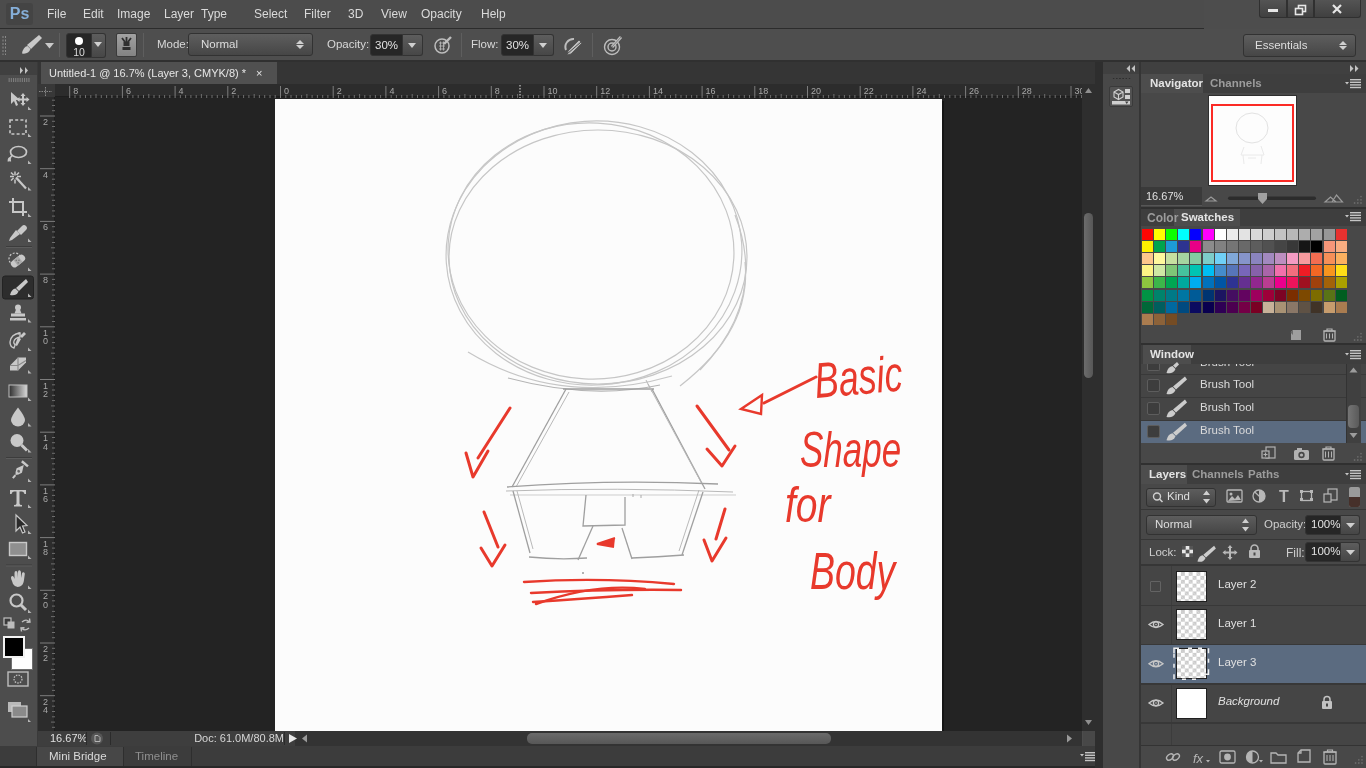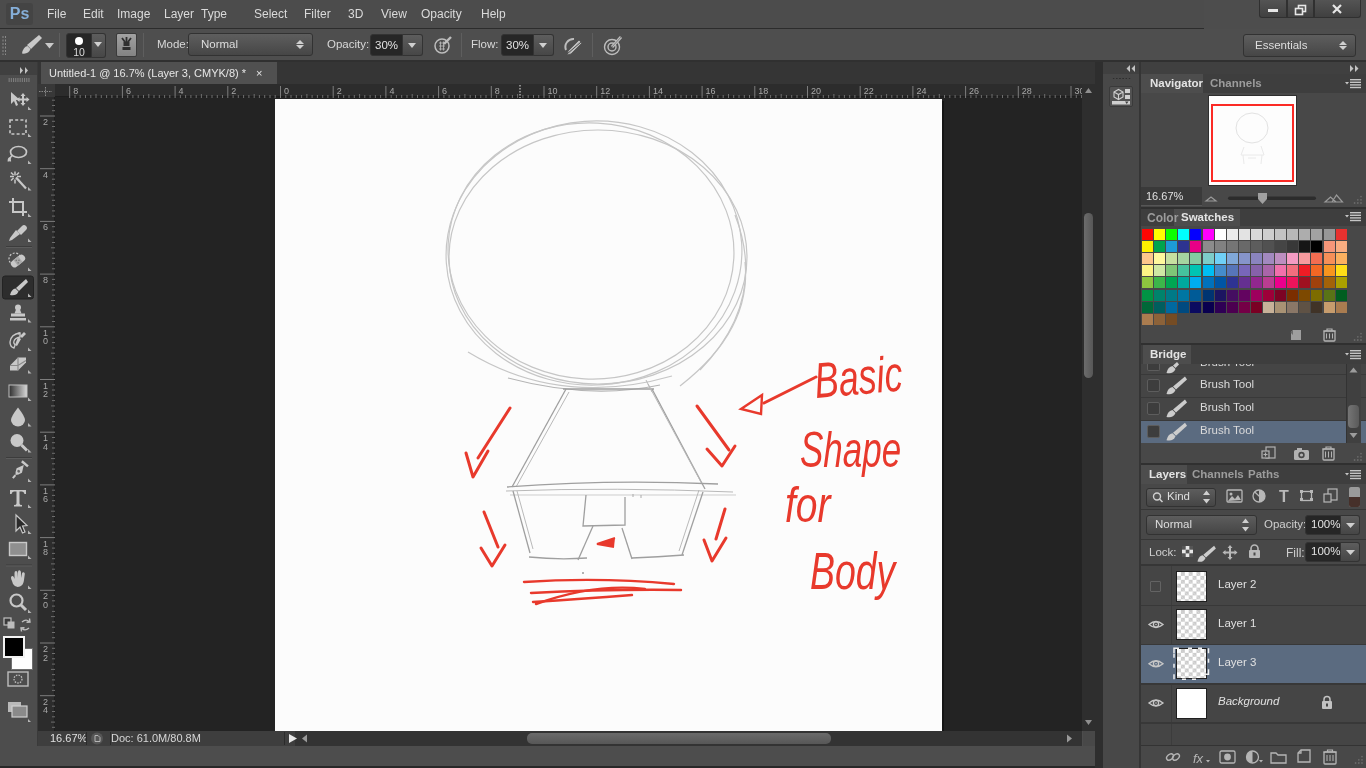--- a/index.html
+++ b/index.html
@@ -554,33 +554,44 @@
   </div>
   <div class="bar" style="left:36px;top:731px;width:1046px;height:15px;background:#333333">
     <div class="abs" style="left:0;top:0;width:259px;height:15px;background:#3e3e3e"></div>
     <div class="abs" style="left:14px;top:1px;font-size:11px;color:#e0e0e0">16.67%</div>
     <div class="abs" style="left:50px;top:1px;width:1px;height:13px;background:#2b2b2b"></div>
     <svg class="abs" style="left:54px;top:1px" width="16" height="14">
       <circle cx="7" cy="6.5" r="6" fill="#565656"></circle>
       <path d="M5 3.5 h3 l2 2 v4 h-5 z" fill="none" stroke="#b5b5b5" stroke-width="1"></path>
     </svg>
     <div class="abs" style="left:74px;top:1px;width:1px;height:13px;background:#2b2b2b"></div>
-    <div class="abs" style="left:75px;top:0;width:173px;height:15px;text-align:left;font-size:11px;color:#d6d6d6;line-height:15px">Doc: 61.0M/80.8M</div>
+    <div class="abs" style="left:75px;top:0;width:173px;height:15px;text-align:right;font-size:11px;color:#d6d6d6;line-height:15px">Doc: 61.0M/80.8M</div>
     <div class="abs" style="left:248px;top:1px;width:1px;height:13px;background:#2b2b2b"></div>
     <svg class="abs" style="left:250px;top:1px" width="14" height="13">
         <path d="M3 2 l8 4.5 l-8 4.5 z" fill="#e8e8e8"></path>
       </svg>
     <svg class="abs" style="left:262px;top:2px" width="784" height="12">
       <path d="M9 1.5 l-5 4 l5 4 z" fill="#9a9a9a"></path>
       <path d="M769 1.5 l5 4 l-5 4 z" fill="#9a9a9a"></path>
     </svg>
     <div class="abs" style="left:491px;top:2px;width:304px;height:11px;background:linear-gradient(#6a6a6a,#575757);border-radius:5px"></div>
   </div>
   <div class="bar" style="left:1083px;top:731px;width:12px;height:15px;background:#484848"></div>
 
+  <div class="bar" style="left:0;top:746px;width:1366px;height:20px;background:#3c3c3c">
+    <div class="abs" style="left:36px;top:1px;width:88px;height:19px;line-height:19px;font-size:11.5px;background:#474747;color:#dadada;padding-left:12px;border-left:1px solid #2e2e2e;border-right:1px solid #2e2e2e">Mini Bridge</div>
+    <div class="abs" style="left:125px;top:1px;width:67px;height:19px;line-height:19px;font-size:11.5px;color:#8f8f8f;padding-left:10px;border-right:1px solid #2e2e2e">Timeline</div>
+    <svg class="abs" style="left:1080px;top:6px" width="18" height="12">
+      <path d="M0 2 l4 0 -2 2.6 z" fill="#c5c5c5"></path>
+      <rect x="5" y="0" width="11" height="1.4" fill="#c5c5c5"></rect>
+        <rect x="5" y="2.6" width="11" height="1.4" fill="#c5c5c5"></rect>
+      <rect x="5" y="5.2" width="11" height="1.4" fill="#c5c5c5"></rect>
+        <rect x="5" y="7.8" width="11" height="1.4" fill="#c5c5c5"></rect>
+    </svg>
+  </div>
   <div class="bar" style="left:0;top:766px;width:1366px;height:2px;background:#282828"></div>
 
   <div class="bar" style="left:0;top:62px;width:38px;height:684px;background:#4d4d4d;border-right:1px solid #3a3a3a">
     <div class="abs" style="left:0;top:0;width:37px;height:13px;background:#404040"></div>
     <svg class="abs" style="left:0;top:0" width="38" height="686">
         <path d="M20 5 l3 3.5 -3 3.5 z M25 5 l3 3.5 -3 3.5 z" fill="#c2c2c2"></path>
         <rect x="8.6" y="16" width="1.1" height="4" fill="#7e7e7e"></rect>
         <rect x="10.8" y="16" width="1.1" height="4" fill="#7e7e7e"></rect>
         <rect x="13.0" y="16" width="1.1" height="4" fill="#7e7e7e"></rect>
         <rect x="15.2" y="16" width="1.1" height="4" fill="#7e7e7e"></rect>
@@ -863,21 +874,21 @@
       <div style="position:absolute;left:1299.3px;top:301.6px;width:11px;height:11px;background:#5f5245"></div>
       <div style="position:absolute;left:1311.4px;top:301.6px;width:11px;height:11px;background:#403327"></div>
       <div style="position:absolute;left:1323.5px;top:301.6px;width:11px;height:11px;background:#c69c6d"></div>
       <div style="position:absolute;left:1335.6px;top:301.6px;width:11px;height:11px;background:#a97c50"></div>
       <div style="position:absolute;left:1142.0px;top:313.7px;width:11px;height:11px;background:#aa7c4f"></div>
       <div style="position:absolute;left:1154.1px;top:313.7px;width:11px;height:11px;background:#8c6239"></div>
       <div style="position:absolute;left:1166.2px;top:313.7px;width:11px;height:11px;background:#754c24"></div>
       <div class="abs" style="left:1141px;top:343px;width:225px;height:2px;background:#303030"></div>
       <div class="abs" style="left:1141px;top:345px;width:225px;height:19px;background:#3e3e3e"></div>
       <div class="abs" style="left:1143px;top:345px;width:48px;height:19px;background:#4d4d4d"></div>
-      <div class="abs" style="left:1150px;top:348px;font-size:11.5px;color:#e4e4e4;font-weight:bold;white-space:nowrap;">Bridge</div>
+      <div class="abs" style="left:1150px;top:348px;font-size:11.5px;color:#e4e4e4;font-weight:bold;white-space:nowrap;">Window</div>
       <div class="abs" style="left:1141px;top:364px;width:225px;height:79px;background:#454545"></div>
       <div class="abs" style="left:1141px;top:373.5px;width:225px;height:1px;background:#393939"></div>
       <div class="abs" style="left:1200px;top:364px;width:70px;height:7.5px;overflow:hidden">
         <div style="font-size:11.5px;color:#dadada;margin-top:-8px">Brush Tool</div>
       </div>
       <div class="abs" style="left:1147px;top:364px;width:13px;height:6.5px;background:#3d3d3d;border:1px solid #5d5d5d;border-top:none;border-radius:0 0 2px 2px"></div>
       <div class="abs" style="left:1141px;top:396.5px;width:225px;height:1px;background:#393939"></div>
       <div class="abs" style="left:1147px;top:379.0px;width:13px;height:13px;background:#3d3d3d;border:1px solid #5d5d5d;border-radius:2px"></div>
       <div class="abs" style="left:1200px;top:377.5px;font-size:11.5px;color:#dadada;font-weight:normal;white-space:nowrap;">Brush Tool</div>
       <div class="abs" style="left:1141px;top:419.5px;width:225px;height:1px;background:#393939"></div>

